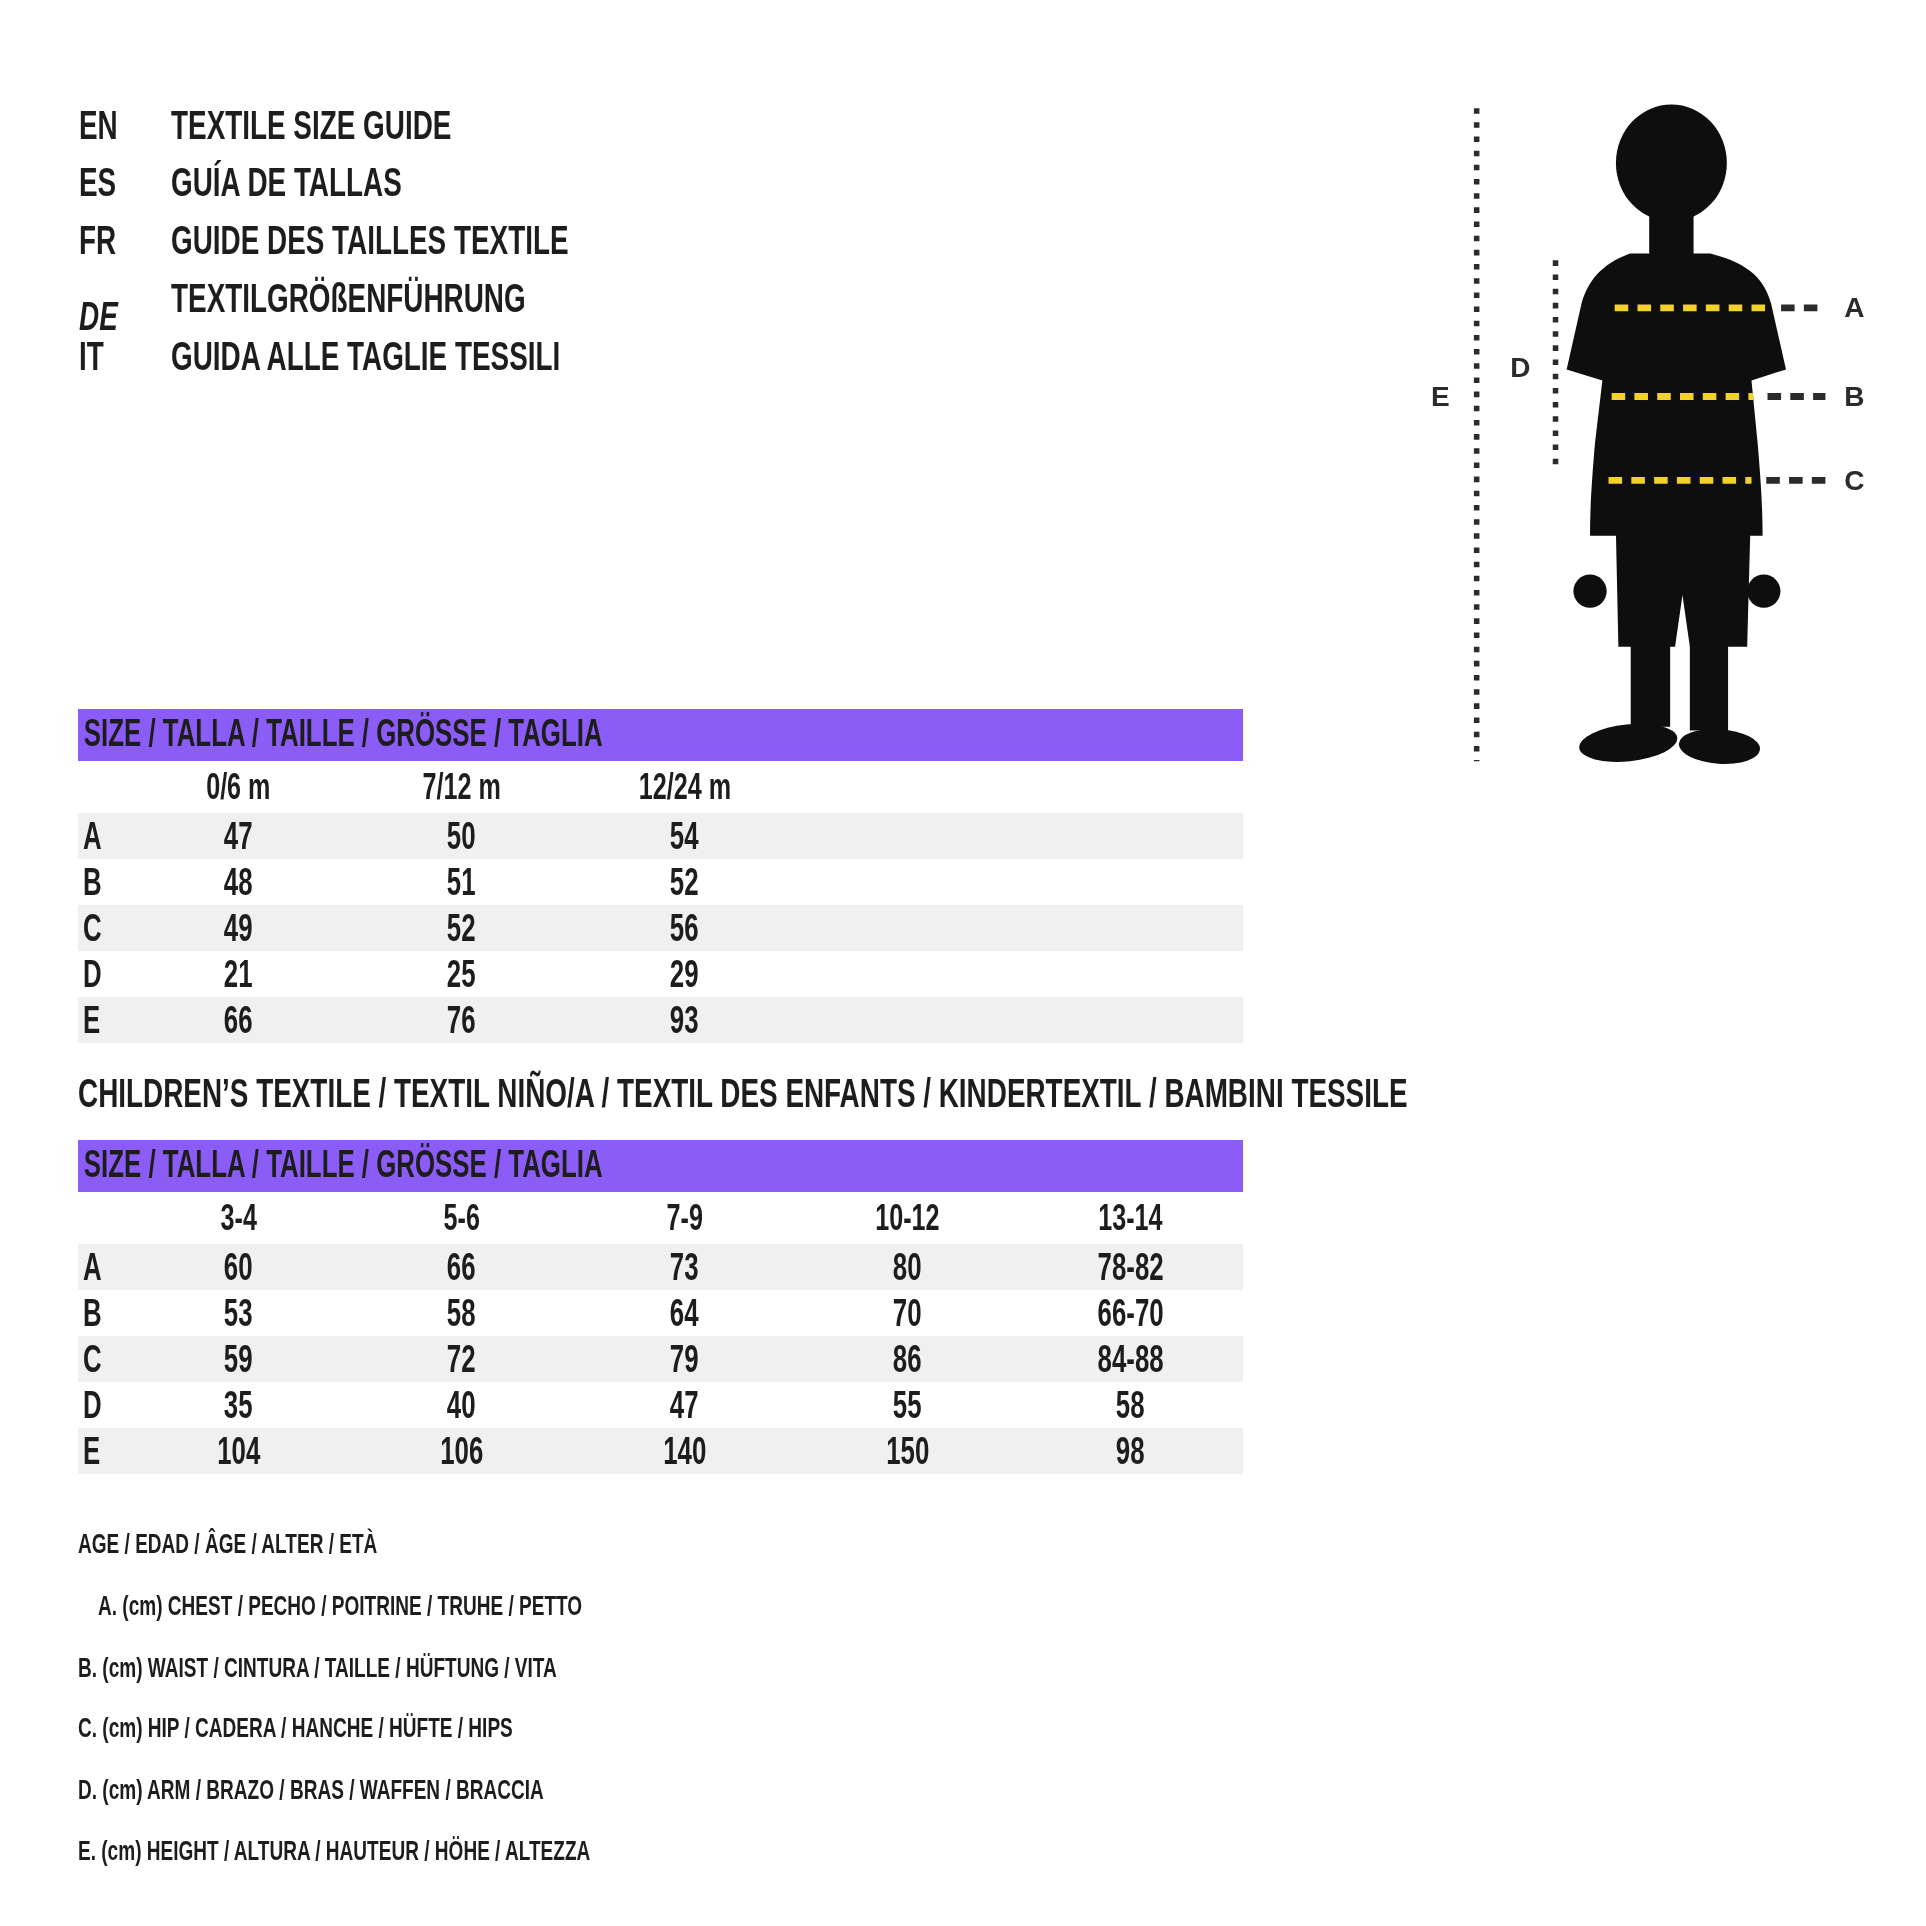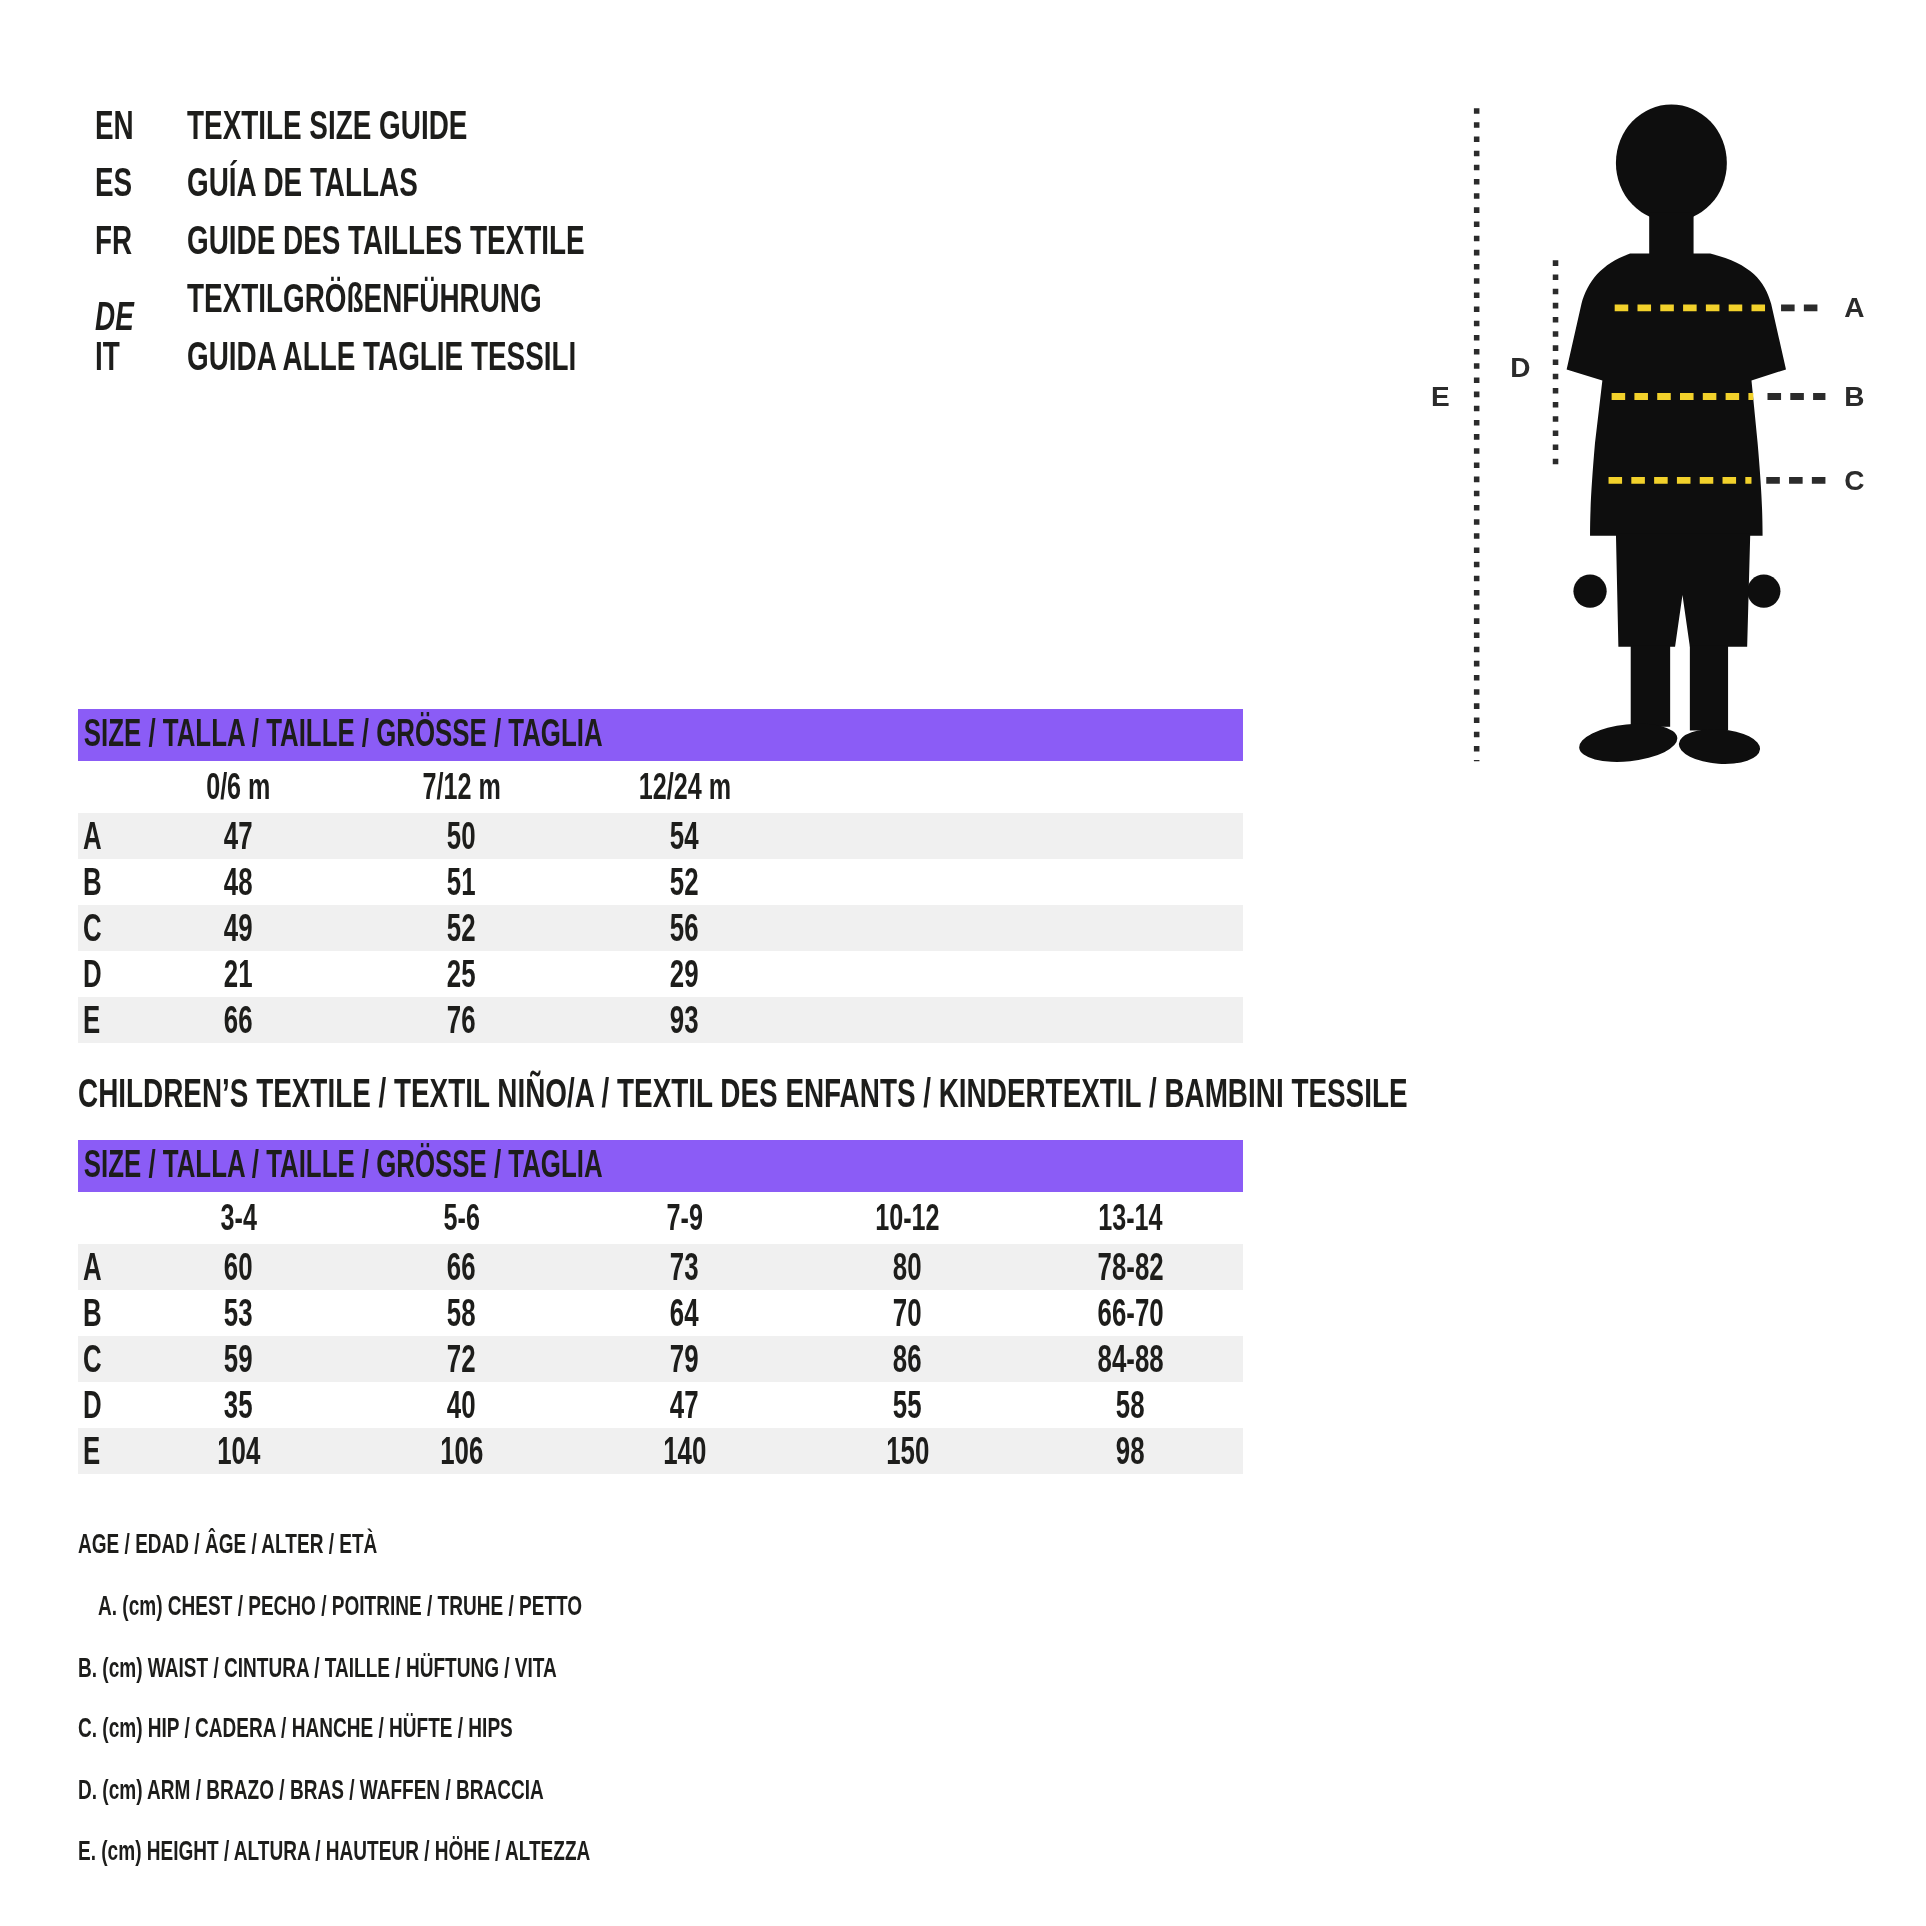--- a/index.html
+++ b/index.html
@@ -8,21 +8,21 @@
     font-family:"Liberation Sans", sans-serif; color:#1d1d1b; overflow:hidden;
   }
   .cond, .cond-c {
     display:inline-block; white-space:nowrap; font-weight:700;
     transform:scaleX(0.68);
   }
   .cond   { transform-origin:0 50%; }
   .cond-c { transform-origin:50% 50%; }
 
   
-  .lang-line { position:absolute; height:58px; line-height:58px; font-size:41px;margin-left:16px; }
+  .lang-line { position:absolute; height:58px; line-height:58px; font-size:41px; }
 
   
   .sec-title { position:absolute; left:78px; height:43px; line-height:43px; font-size:41px; }
 
   
   .tbl { position:absolute; left:78px; width:1165px; }
   .bar { height:52px; line-height:48px; background:#8b5cf6; }
   .bar .cond { padding-left:8.6px; font-size:38px; }
   .row { display:grid; grid-template-columns:49px repeat(5,223px); align-items:center; width:1165px; }
   .thead { height:52px; font-size:37px; }

